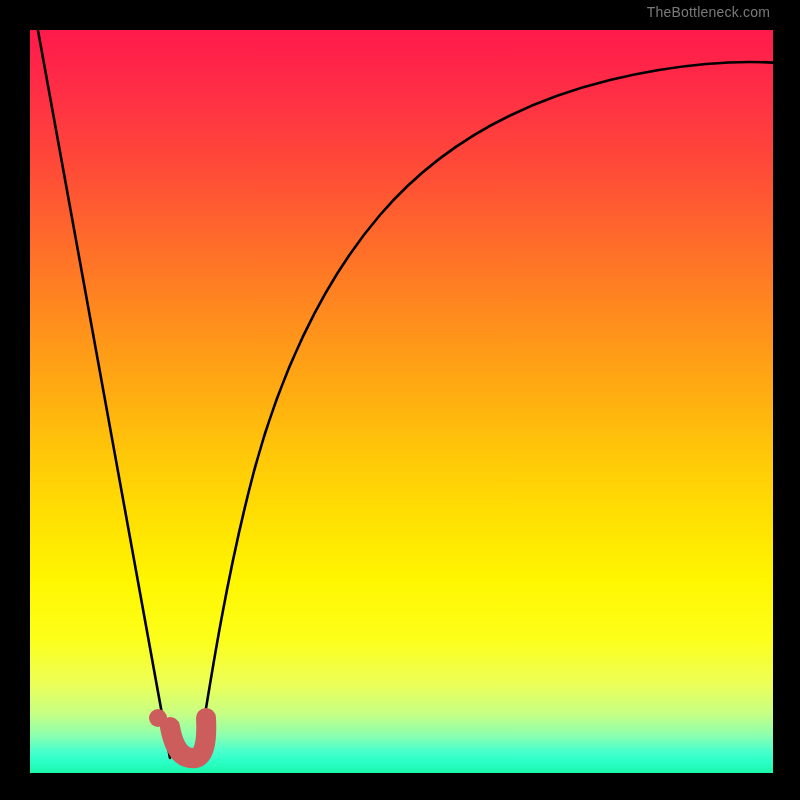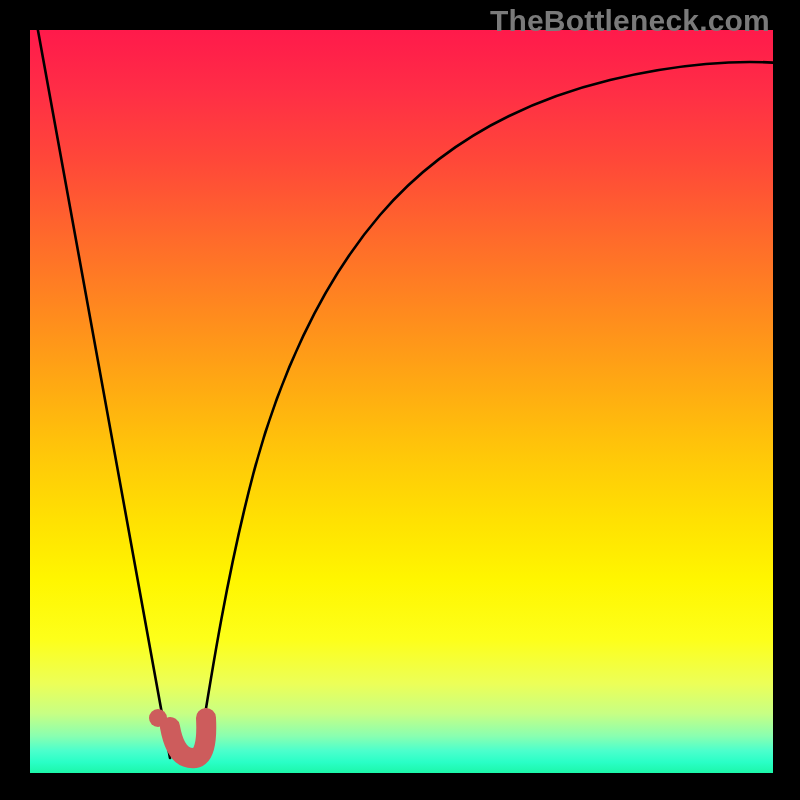--- a/index.html
+++ b/index.html
@@ -56,22 +56,22 @@
     left: 0;
     top: 0;
     width: 743px;
     height: 743px;
   }
   .watermark {
     position: absolute;
     top: 4px;
     right: 30px;
     color: #7a7a7a;
-    font-size: 30px;
-    font-weight: 700;
+    font-size: 14px;
+    font-weight: 400;
     letter-spacing: 0.2px;
   }
 </style>
 </head>
 <body>
 
 <div class="frame">
   <div class="plot-area">
     <div class="gradient"></div>
     <svg class="curves" viewBox="0 0 743 743" preserveAspectRatio="none">

